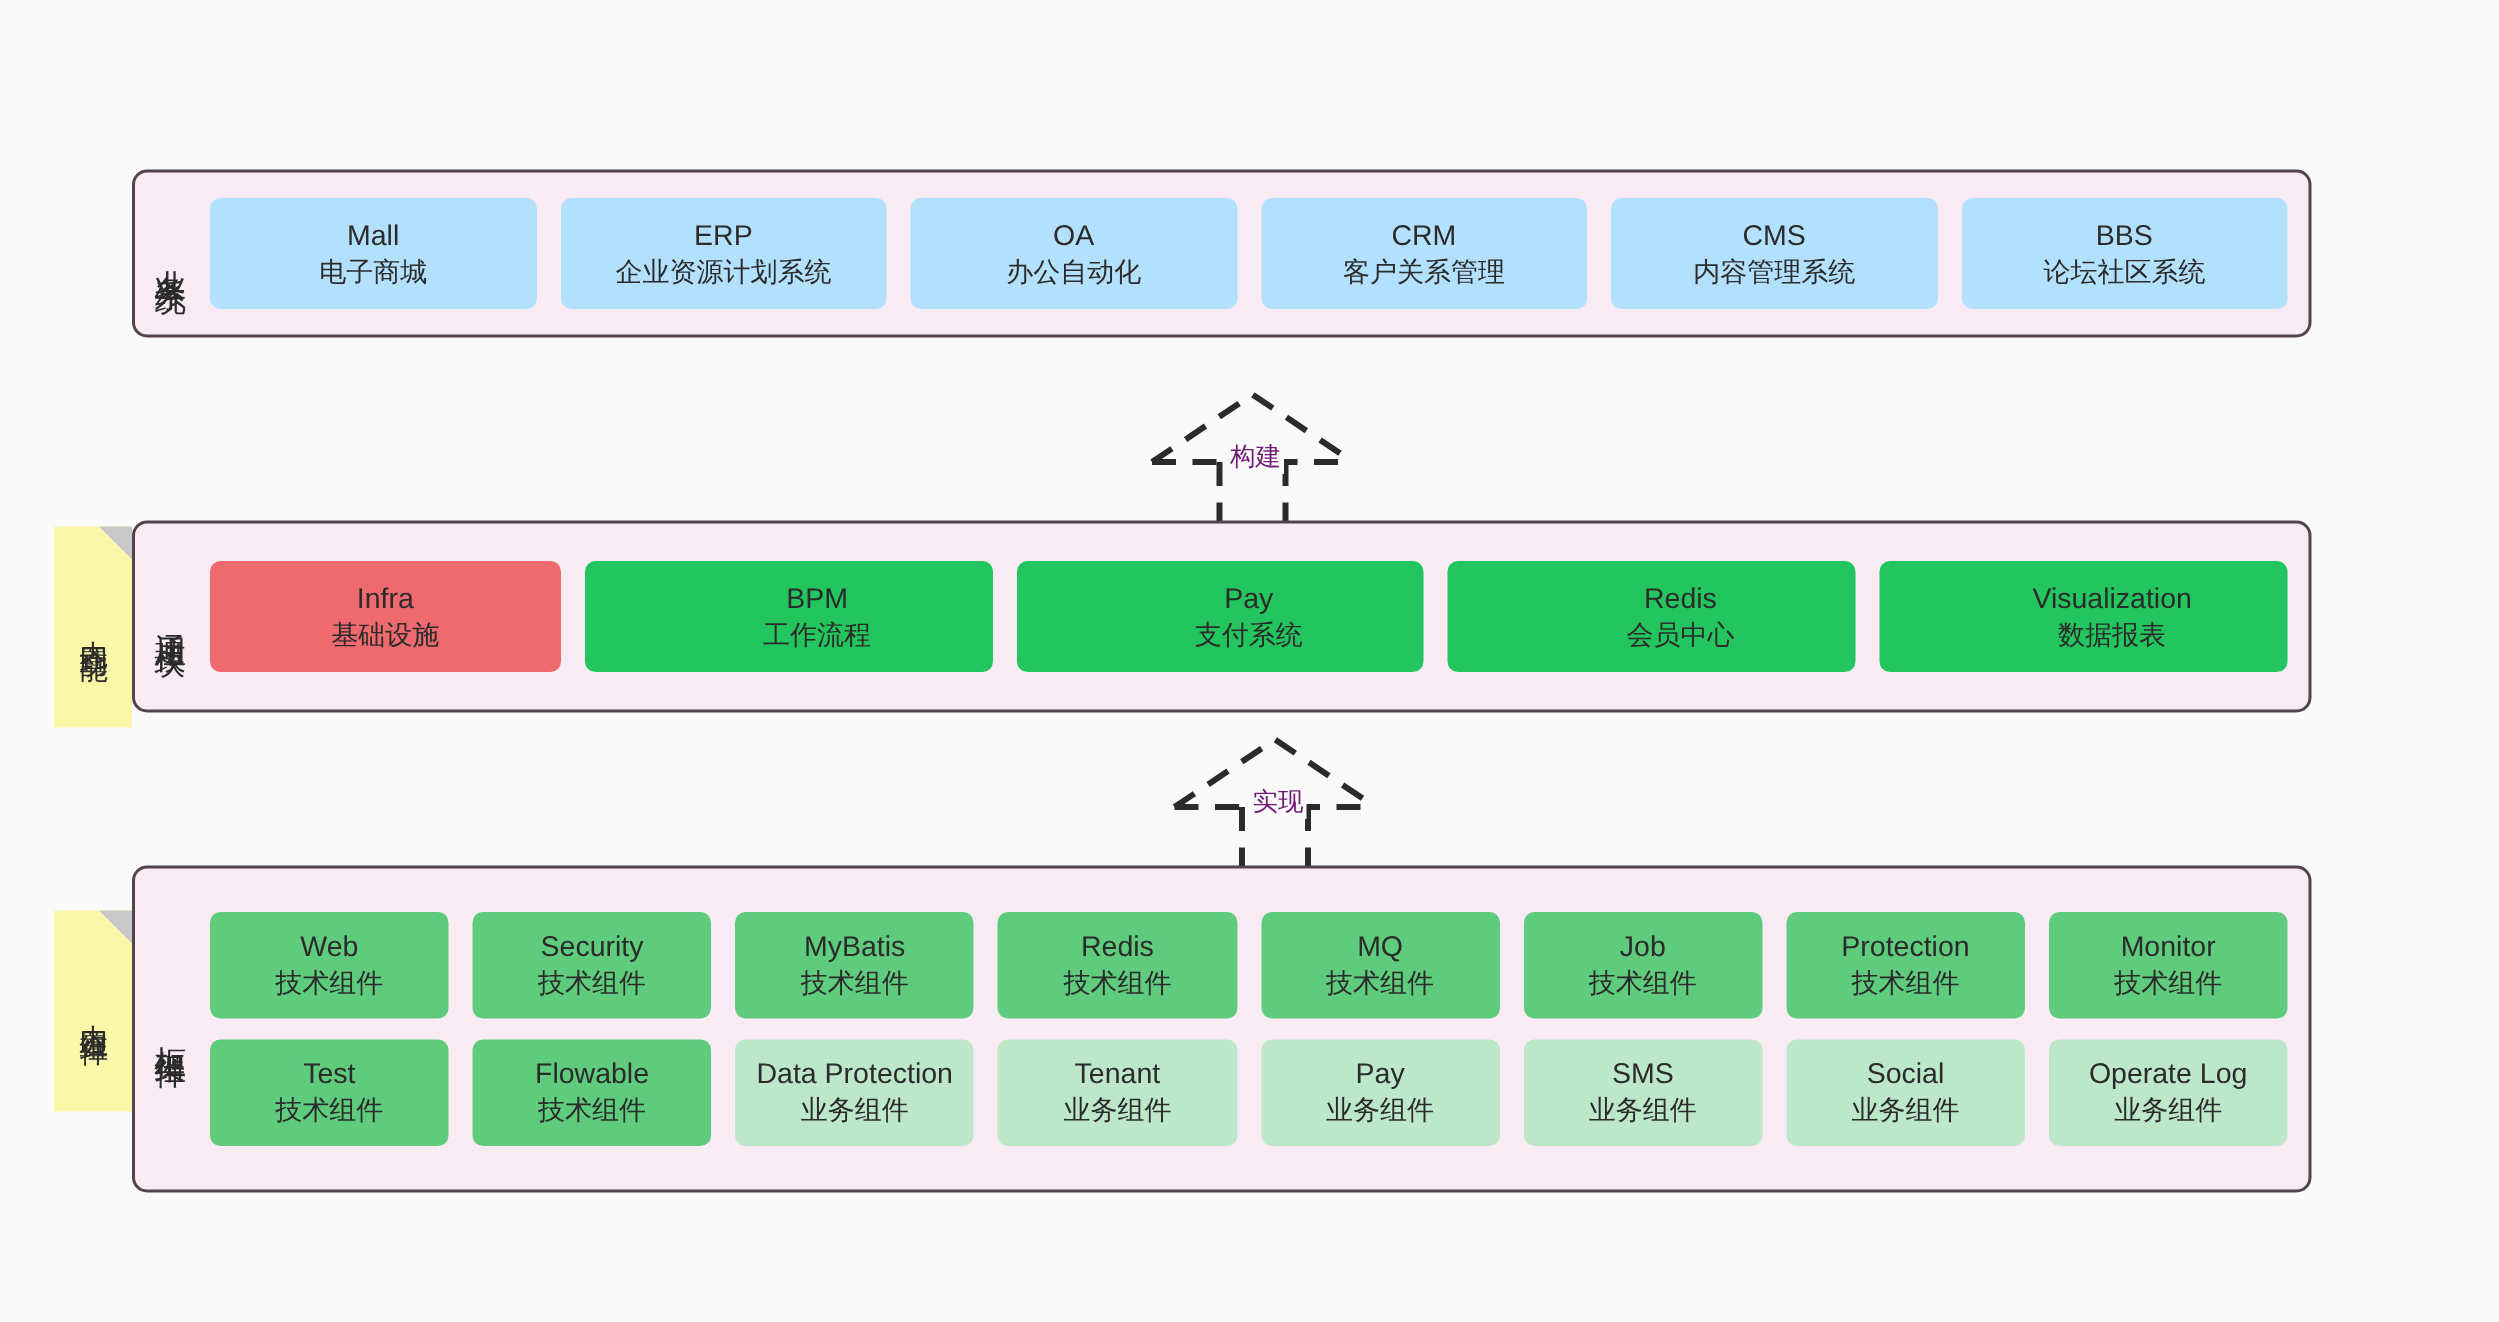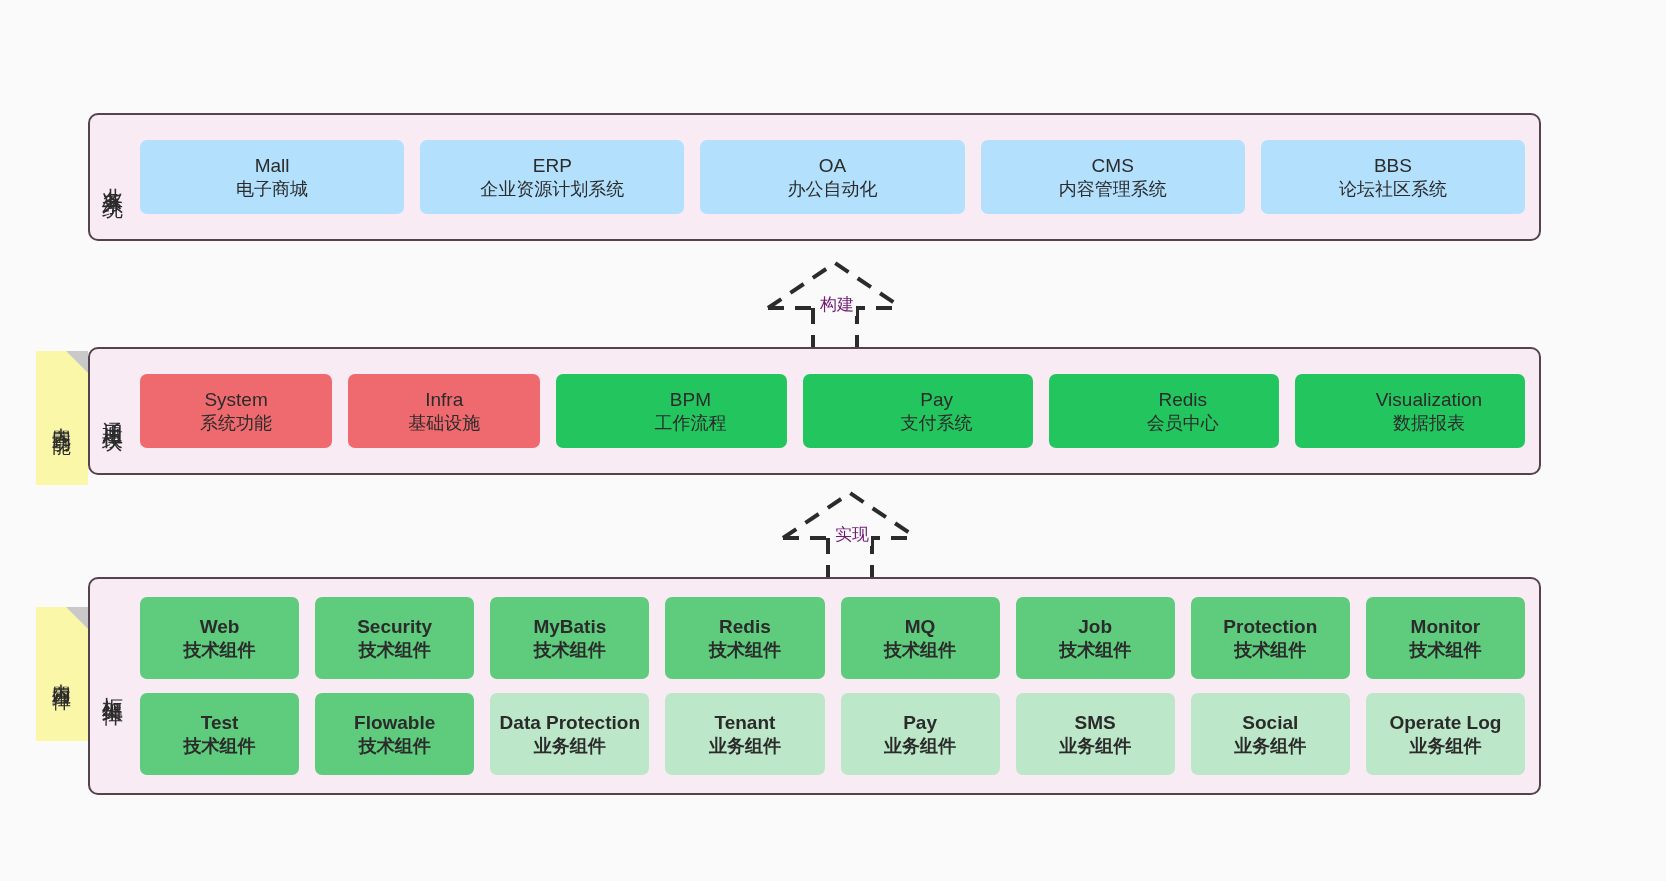--- a/index.html
+++ b/index.html
@@ -62,26 +62,26 @@
     justify-content: center;
     text-align: center;
     color: #2b2b2b;
     line-height: 1.25;
     padding: 4px 6px;
   }
   .cell .t1 { font-size: 19px; }
   .cell .t2 { font-size: 18px; }
 
   
-  #layer-business { left: 88px; top: 113px; width: 1453px; height: 128px; }
+  #layer-business { left: 88px; top: 113px; width: 1453px; height: 112px; }
   #layer-business .cell { height: 74px; }
   #layer-common   { left: 88px; top: 347px; width: 1453px; height: 128px; }
   #layer-common .cell { height: 74px; }
   #layer-framework{ left: 88px; top: 577px; width: 1453px; height: 218px; }
-  #layer-framework .cell { height: 82px; font-weight: bold; }
+  #layer-framework .cell { height: 71px; }
 
   
   .c-blue      { background: #b3e0fc; }
   .c-red       { background: #ef6a6e; }
   .c-pink      { background: #22c55e; padding-left: 44px; }
   .c-green     { background: #5ecb7d; }
   .c-lightgreen{ background: #bce7c8; }
 
   
   .note {
@@ -142,20 +142,24 @@
         </div>
         <div class="cell c-blue">
           <span class="t1">ERP</span>
           <span class="t2">企业资源计划系统</span>
         </div>
         <div class="cell c-blue">
           <span class="t1">OA</span>
           <span class="t2">办公自动化</span>
         </div>
         <div class="cell c-blue">
+          <span class="t1">CRM</span>
+          <span class="t2">客户关系管理</span>
+        </div>
+        <div class="cell c-blue">
           <span class="t1">CMS</span>
           <span class="t2">内容管理系统</span>
         </div>
         <div class="cell c-blue">
           <span class="t1">BBS</span>
           <span class="t2">论坛社区系统</span>
         </div>
       </div>
     </div>
   </div>
@@ -173,24 +177,20 @@
   <div class="note" id="note-common">
     <span class="fold"></span>
     <span>内置功能</span>
   </div>
 
   <div class="layer" id="layer-common">
     <div class="layer-title">通用模块</div>
     <div class="layer-body">
       <div class="row">
         <div class="cell c-red">
-          <span class="t1">System</span>
-          <span class="t2">系统功能</span>
-        </div>
-        <div class="cell c-red">
           <span class="t1">Infra</span>
           <span class="t2">基础设施</span>
         </div>
         <div class="cell c-pink">
           <span class="t1">BPM</span>
           <span class="t2">工作流程</span>
         </div>
         <div class="cell c-pink">
           <span class="t1">Pay</span>
           <span class="t2">支付系统</span>

